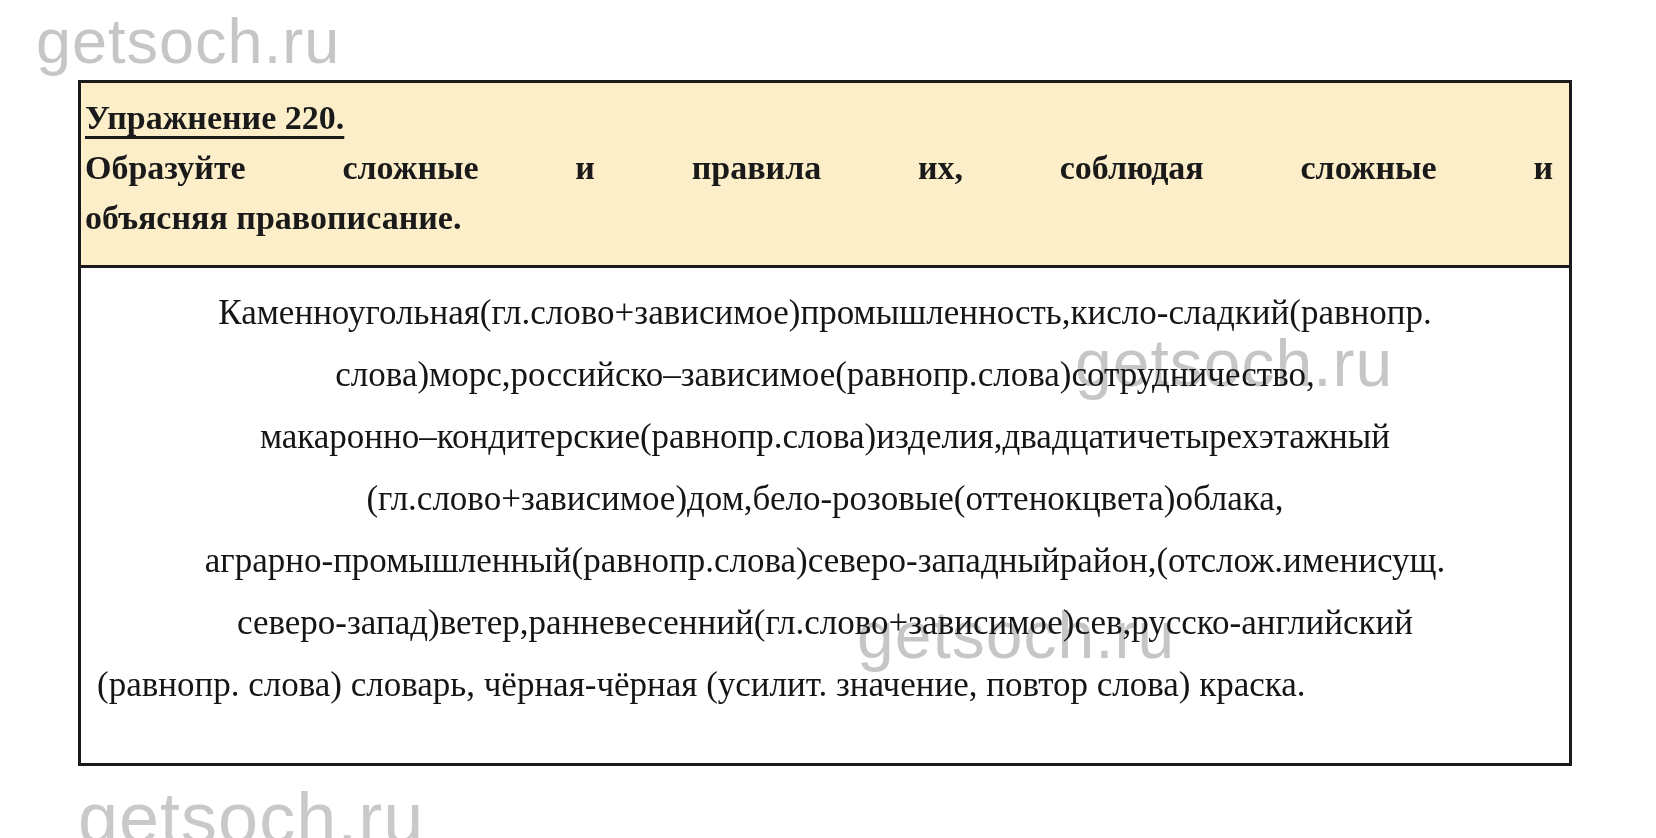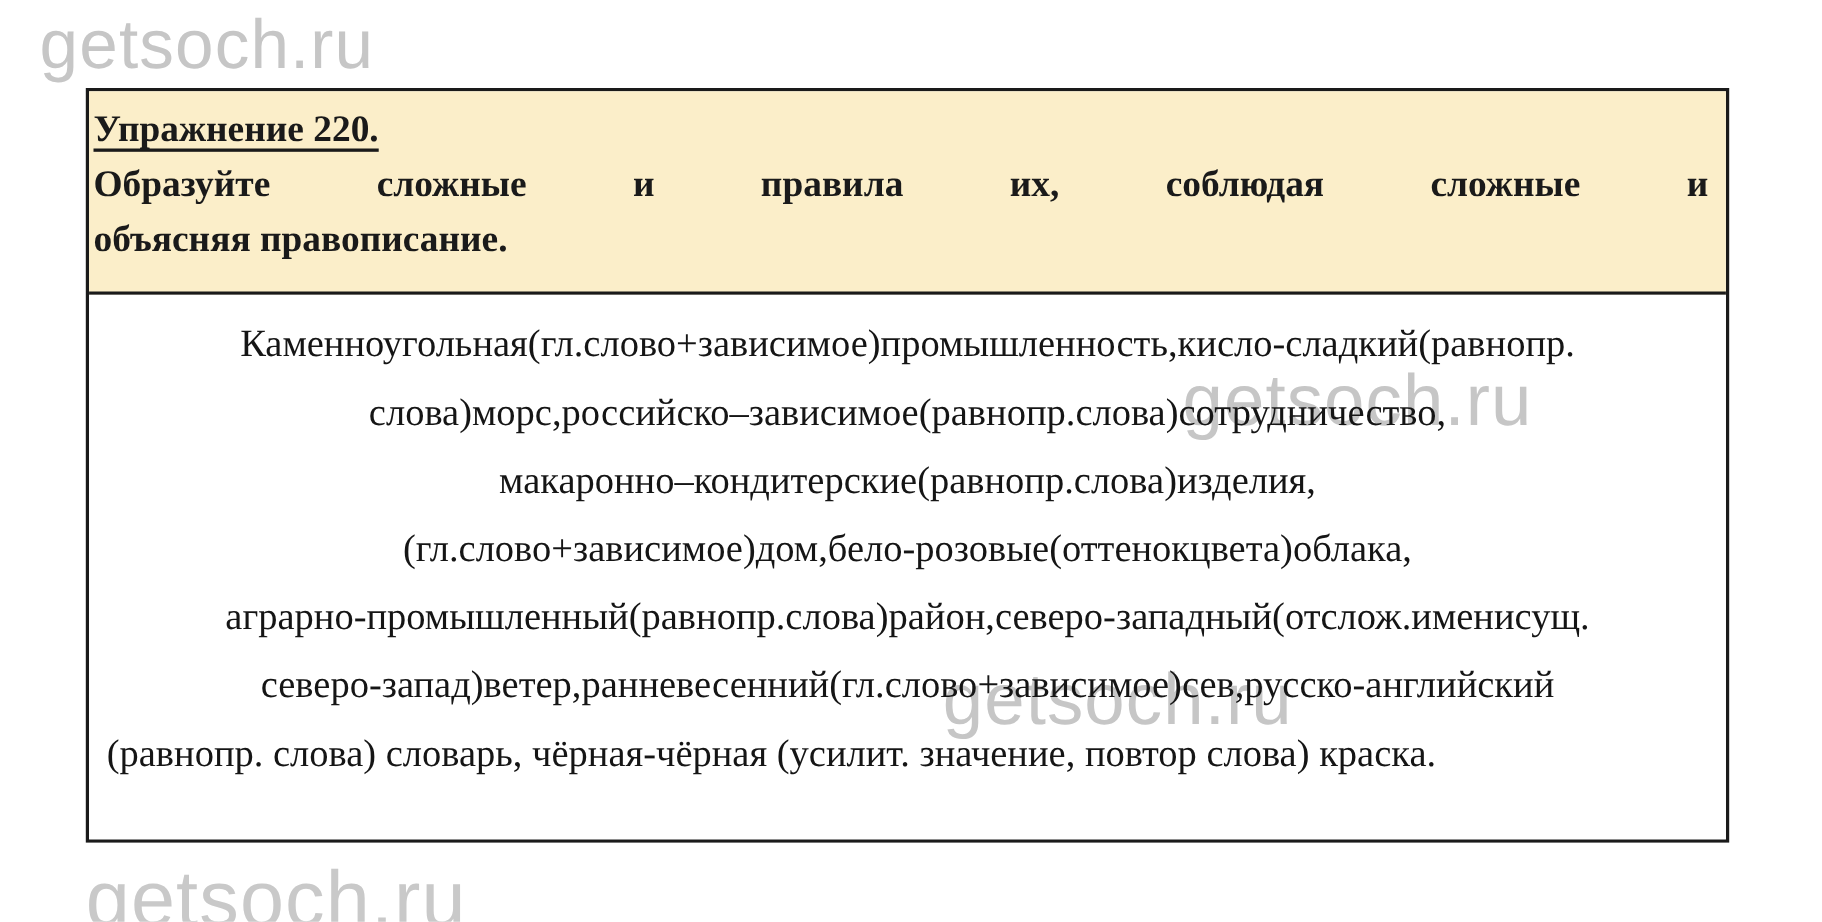--- a/index.html
+++ b/index.html
@@ -131,37 +131,38 @@
         <span>российско–зависимое</span>
         <span>(равнопр.</span>
         <span>слова)</span>
         <span>сотрудничество,</span>
       </div>
     <div class="bline bline-justify">
         <span>макаронно–кондитерские</span>
         <span>(равнопр.</span>
         <span>слова)</span>
         <span>изделия,</span>
+        <span>двадцатичетырехэтажный</span>
       </div>
     <div class="bline bline-justify">
         <span>(гл.слово</span>
         <span>+</span>
         <span>зависимое)</span>
         <span>дом,</span>
         <span>бело-розовые</span>
         <span>(оттенок</span>
         <span>цвета)</span>
         <span>облака,</span>
       </div>
     <div class="bline bline-justify">
         <span>аграрно-промышленный</span>
         <span>(равнопр.</span>
         <span>слова)</span>
+        <span>северо-западный</span>
         <span>район,</span>
-        <span>северо-западный</span>
         <span>(от</span>
         <span>слож.</span>
         <span>имени</span>
         <span>сущ.</span>
       </div>
     <div class="bline bline-justify">
         <span>северо-запад)</span>
         <span>ветер,</span>
         <span>ранневесенний</span>
         <span>(гл.</span>

